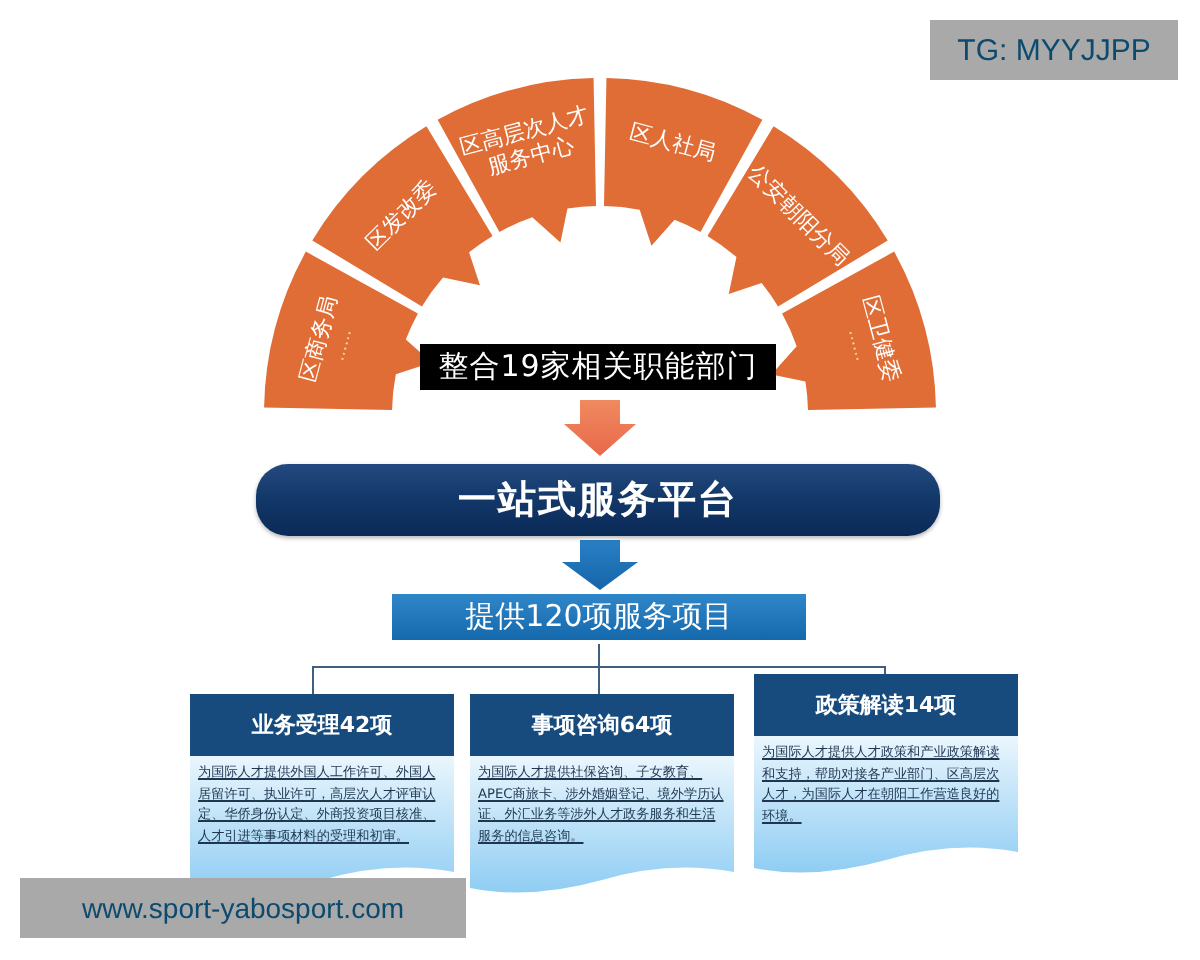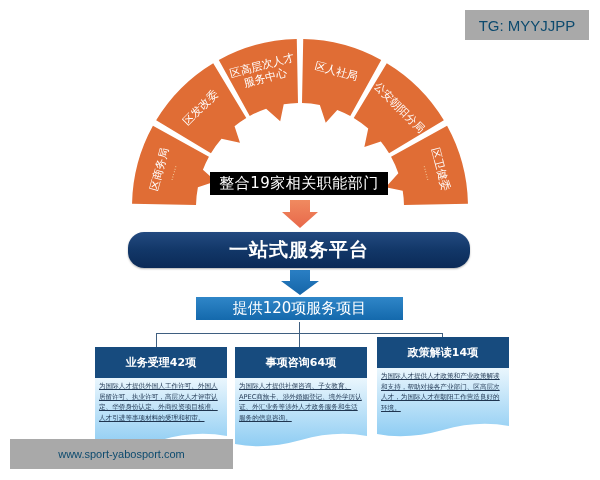--- a/index.html
+++ b/index.html
@@ -13,21 +13,21 @@
   .services { left:196px; top:297px; width:207px; height:23px;
     background:linear-gradient(to bottom,#2f86c8,#1469ac); color:#fff; font-size:15px; display:flex; align-items:center; justify-content:center;text-align:right; }
   .line { background:#3f5f80; }
   .card { width:132px; height:86px; }
   .card-head { height:31px; background:#174b7e; color:#fff; font-size:11px; font-weight:bold; display:flex; align-items:center; justify-content:center; }
   .card-body { position:relative; height:67px; }
   .card-body svg { position:absolute; left:0; top:0; }
   .card-text { position:relative; padding:3px 4px 0 4px; font-size:6.6px; line-height:10.5px; color:#1f3550;text-decoration:underline; }
   .wm { background:#a9a9a9; color:#0c4a6e; font-family:"Liberation Sans", sans-serif; }
   .wm-top { left:465px; top:10px; width:124px; height:30px; font-size:15px; display:flex; align-items:center; justify-content:center; }
-  .wm-bottom { left:10px; top:439px; width:223px; height:30px; font-size:11px; display:flex; align-items:center; justify-content:center; }
+  .wm-bottom { left:10px; top:439px; width:223px; height:30px; font-size:14px; display:flex; align-items:center; justify-content:center; }
 </style>
 </head>
 <body>
 
 <svg id="arc" width="600" height="480">
   <defs>
     <linearGradient id="arrowOrange" x1="0" y1="0" x2="0" y2="1">
       <stop offset="0" stop-color="#f08a60"></stop>
       <stop offset="1" stop-color="#e8684a"></stop>
     </linearGradient>

